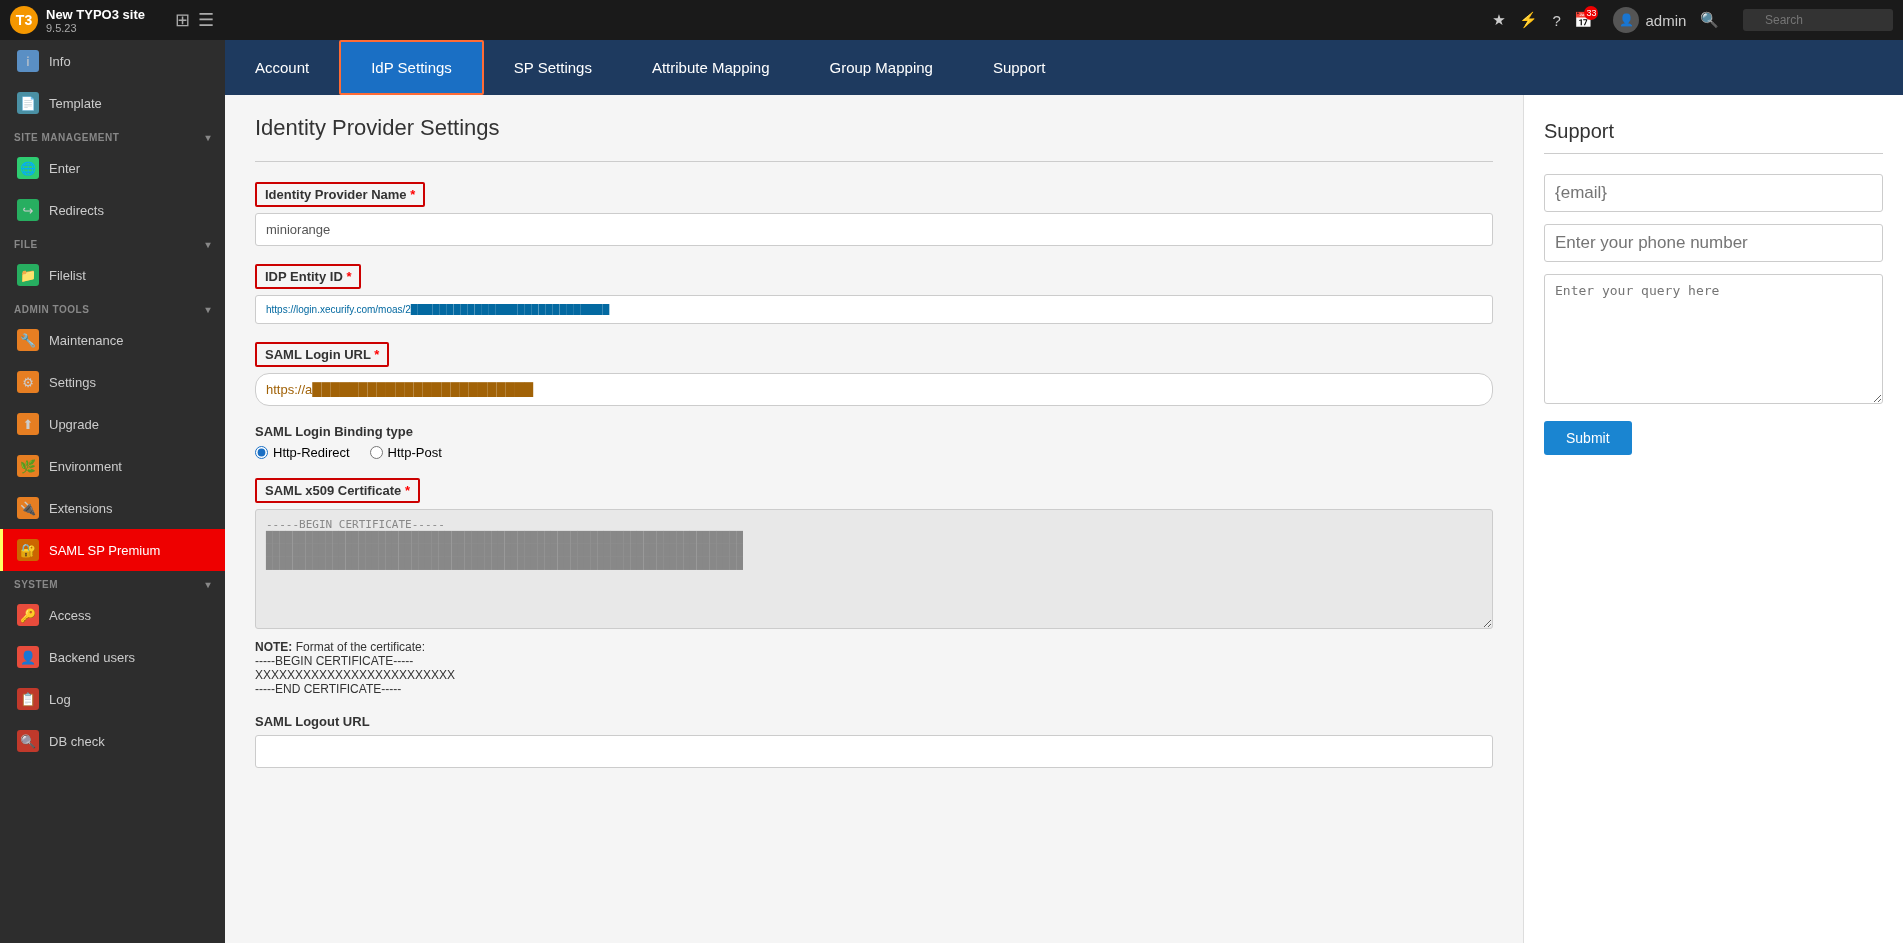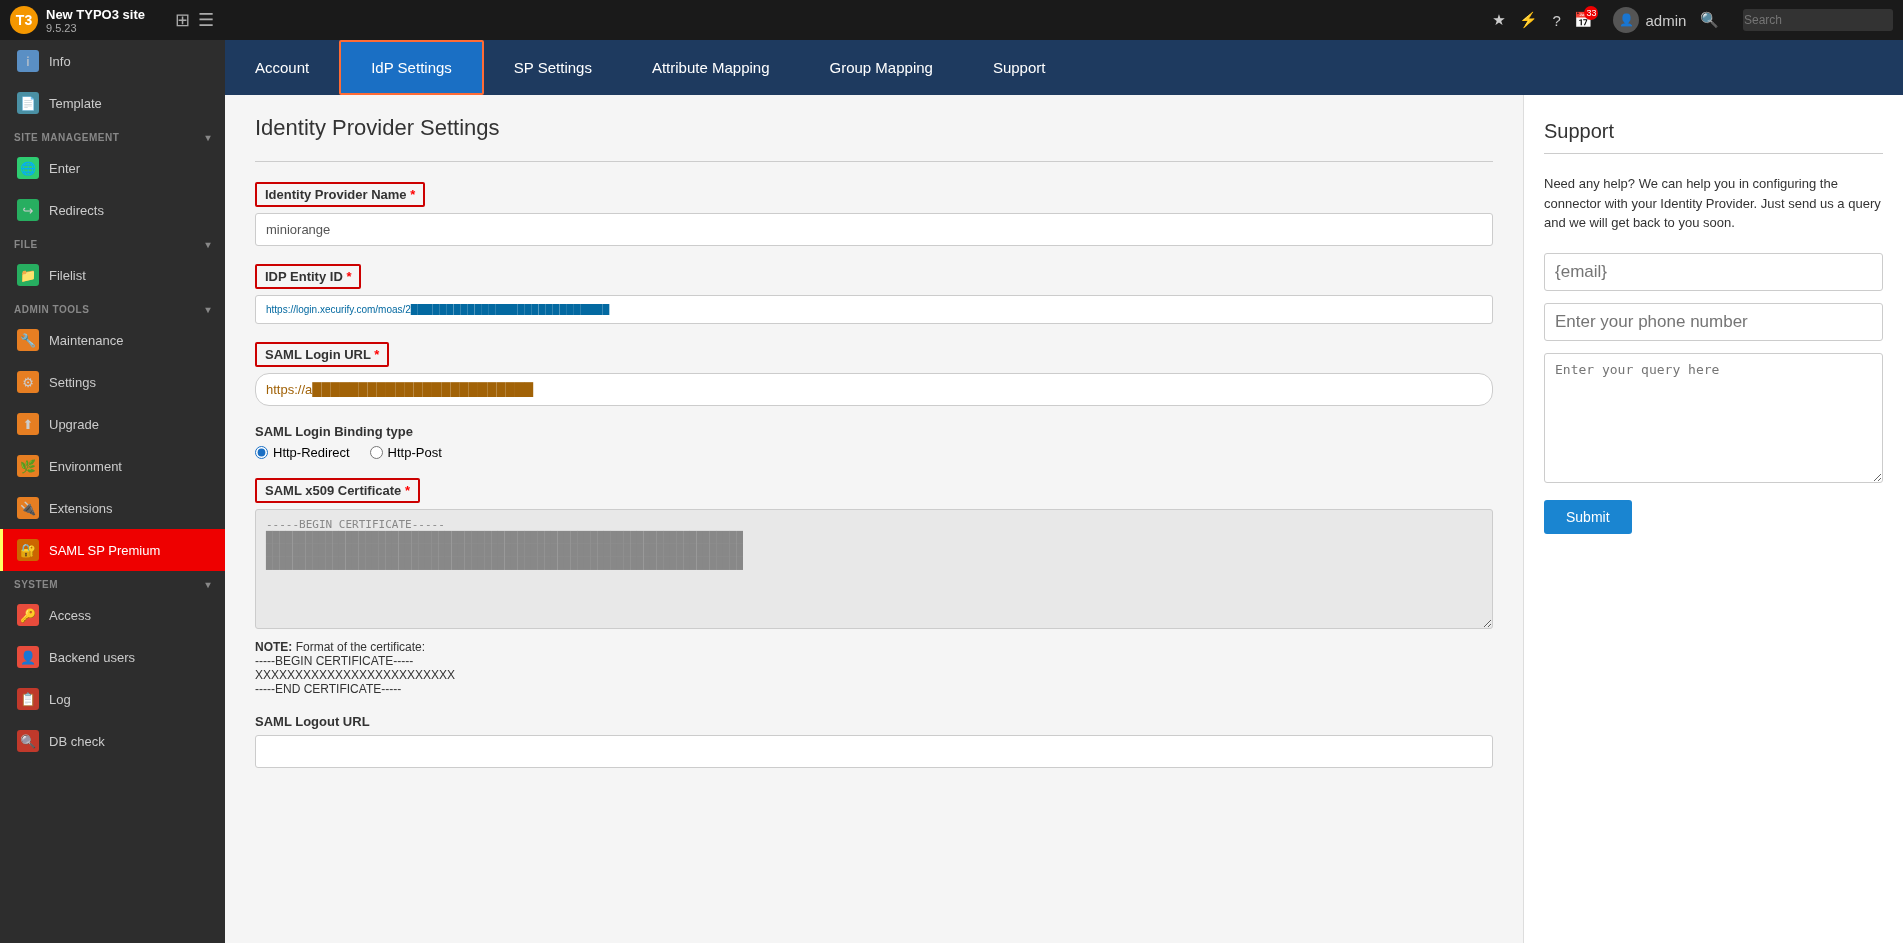--- a/index.html
+++ b/index.html
@@ -18,21 +18,21 @@
     .topbar-logo { display: flex; align-items: center; gap: 8px; margin-right: 20px; }
     .topbar-logo-icon { width: 28px; height: 28px; }
     .topbar-logo-text { font-size: 12px; }
     .topbar-logo-text .site-name { font-weight: bold; font-size: 13px; }
     .topbar-icons { display: flex; align-items: center; gap: 14px; margin-left: auto; color: #ccc; }
     .topbar-icons span { cursor: pointer; font-size: 15px; }
     .topbar-badge { position: relative; }
     .topbar-badge .badge { background: #e00; color: #fff; font-size: 9px; border-radius: 50%; width: 14px; height: 14px; display: flex; align-items: center; justify-content: center; position: absolute; top: -5px; right: -5px; }
     .topbar-user { display: flex; align-items: center; gap: 6px; margin-left: 6px; }
     .topbar-avatar { width: 26px; height: 26px; border-radius: 50%; background: #555; display: flex; align-items: center; justify-content: center; color: #fff; font-size: 12px; }
-    .topbar-search { background: #333; border: none; color: #ccc; padding: 4px 1px; border-radius: 3px; font-size: 12px; width: 150px; margin-left: 10px; }
+    .topbar-search { background: #333; border: none; color: #ccc; padding: 4px 22px; border-radius: 3px; font-size: 12px; width: 150px; margin-left: 10px; }
 
     
     .main-layout { display: flex; flex: 1; overflow: hidden; }
 
     
     .sidebar {
       width: 225px;
       background: #2d2d2d;
       color: #ccc;
       display: flex;
@@ -407,21 +407,20 @@
 
         <div class="form-group">
           <div class="form-label">SAML Logout URL</div>
           <input class="form-input" type="text" value="" style="color: rgb(136, 136, 136);">
         </div>
       </div>
 
       <div class="side-panel">
         <h2 class="side-panel-title">Support</h2>
         <hr class="side-divider">
-        <p class="side-help-text">Need any help? We can help you in configuring the connector with your Identity Provider. Just send us a query and we will get back to you soon.</p>
         <input class="side-input" type="text" placeholder="{email}" style="">
         <input class="side-input" type="text" placeholder="Enter your phone number" style="">
         <textarea class="side-textarea" placeholder="Enter your query here" style=""></textarea>
         <button class="submit-btn">Submit</button>
       </div>
     </div>
   </div>
 </div>
 
 </body></html>

